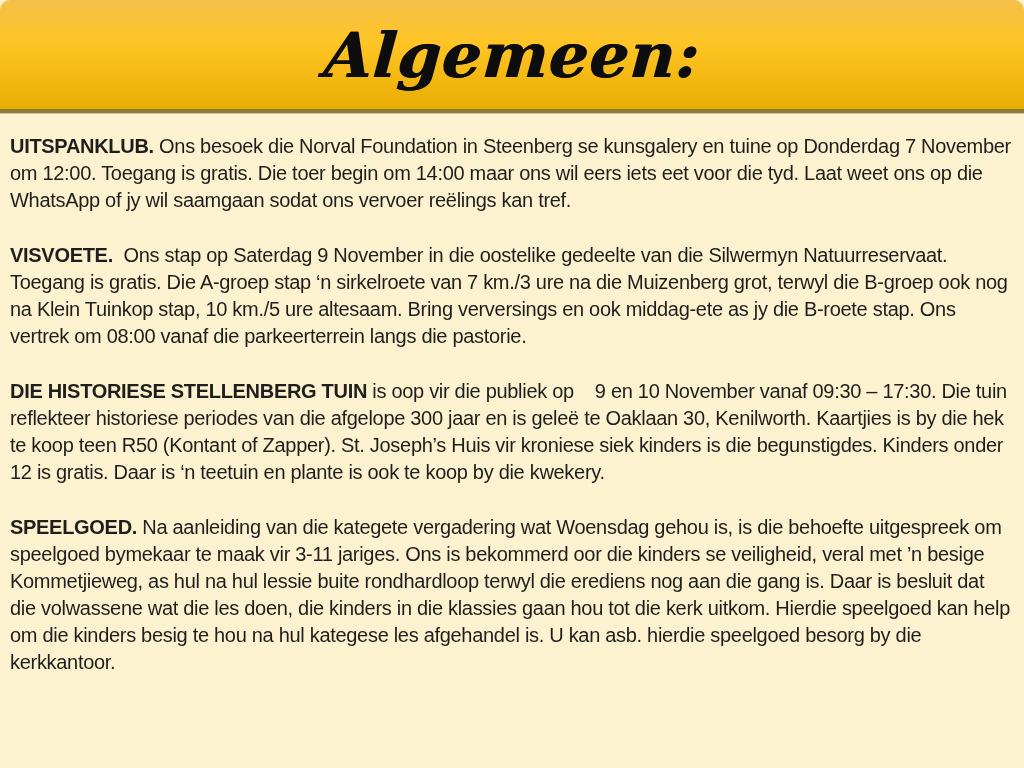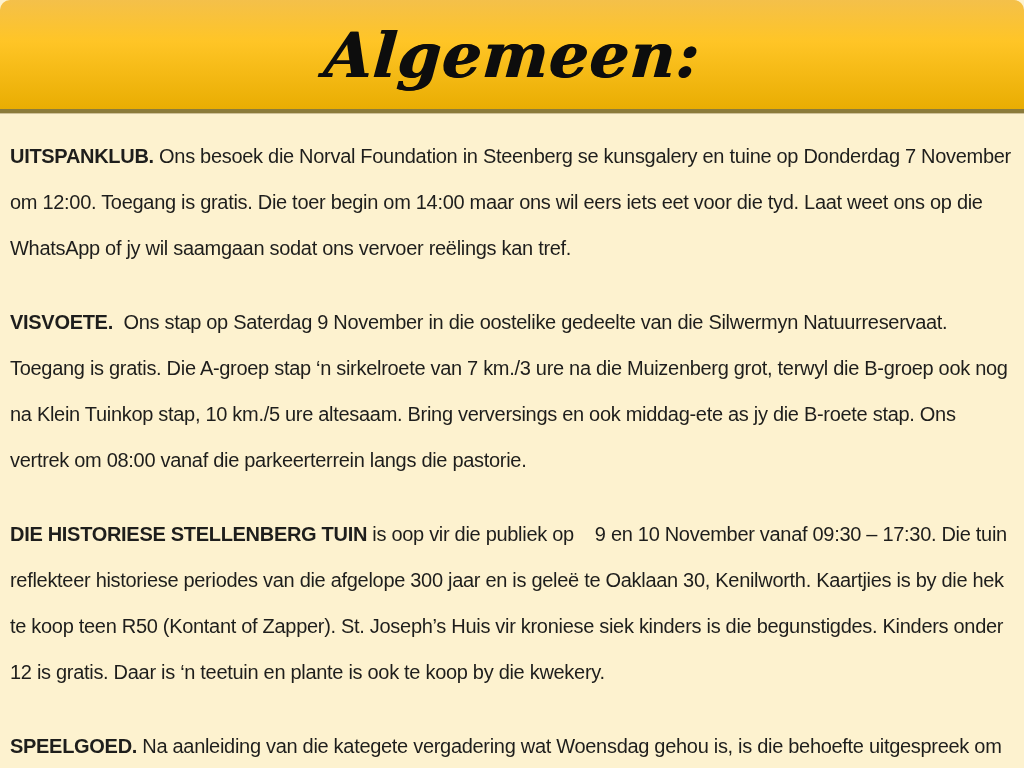--- a/index.html
+++ b/index.html
@@ -42,21 +42,21 @@
     color: var(--title-color, #0d0d0d);
     transform: skewX(-4deg);
     text-shadow: 1px 0 0 var(--title-color, #0d0d0d);
   }
   .content {
     padding: 20px 10px 0 10px;
   }
   .para {
     margin: 0 0 28px 0;
     font-size: 20px;
-    line-height: 46px;
+    line-height: 27px;
     letter-spacing: -0.3px;
     color: var(--text-color, #1e1e1c);
     white-space: pre-wrap;
   }
   .lead {
     font-weight: 700;
   }
 </style>
 </head>
 <body>

